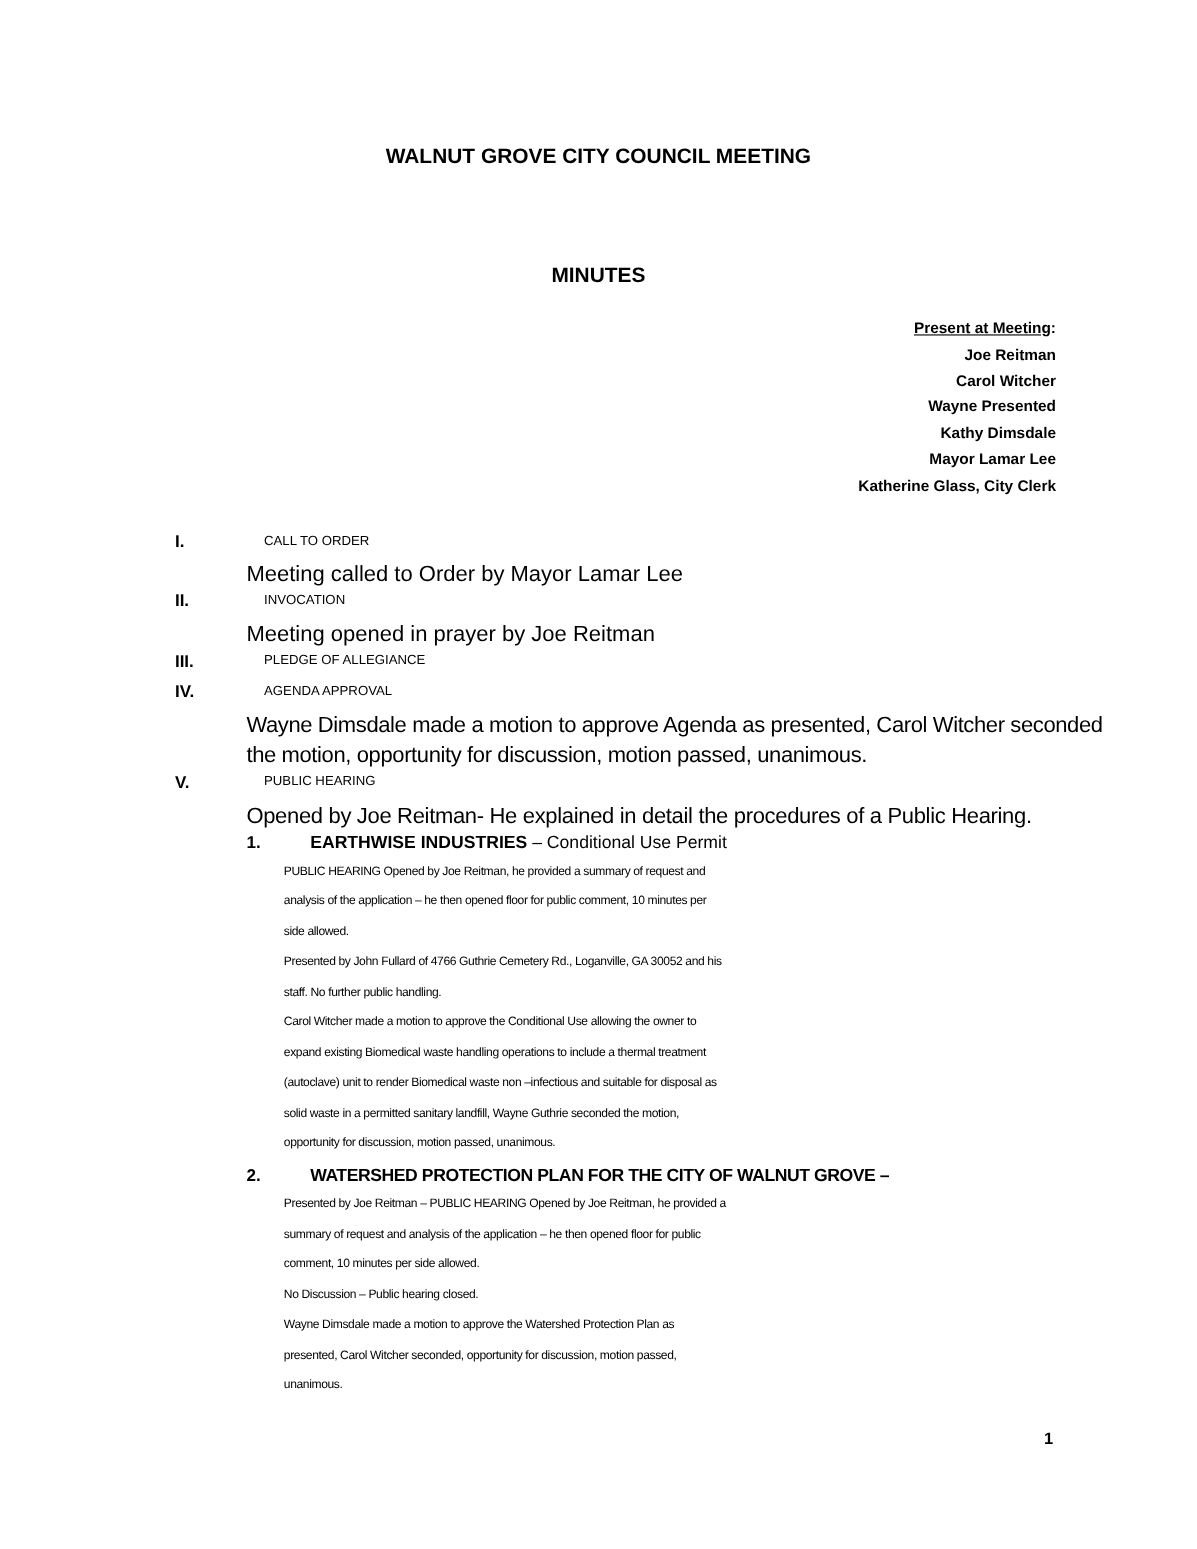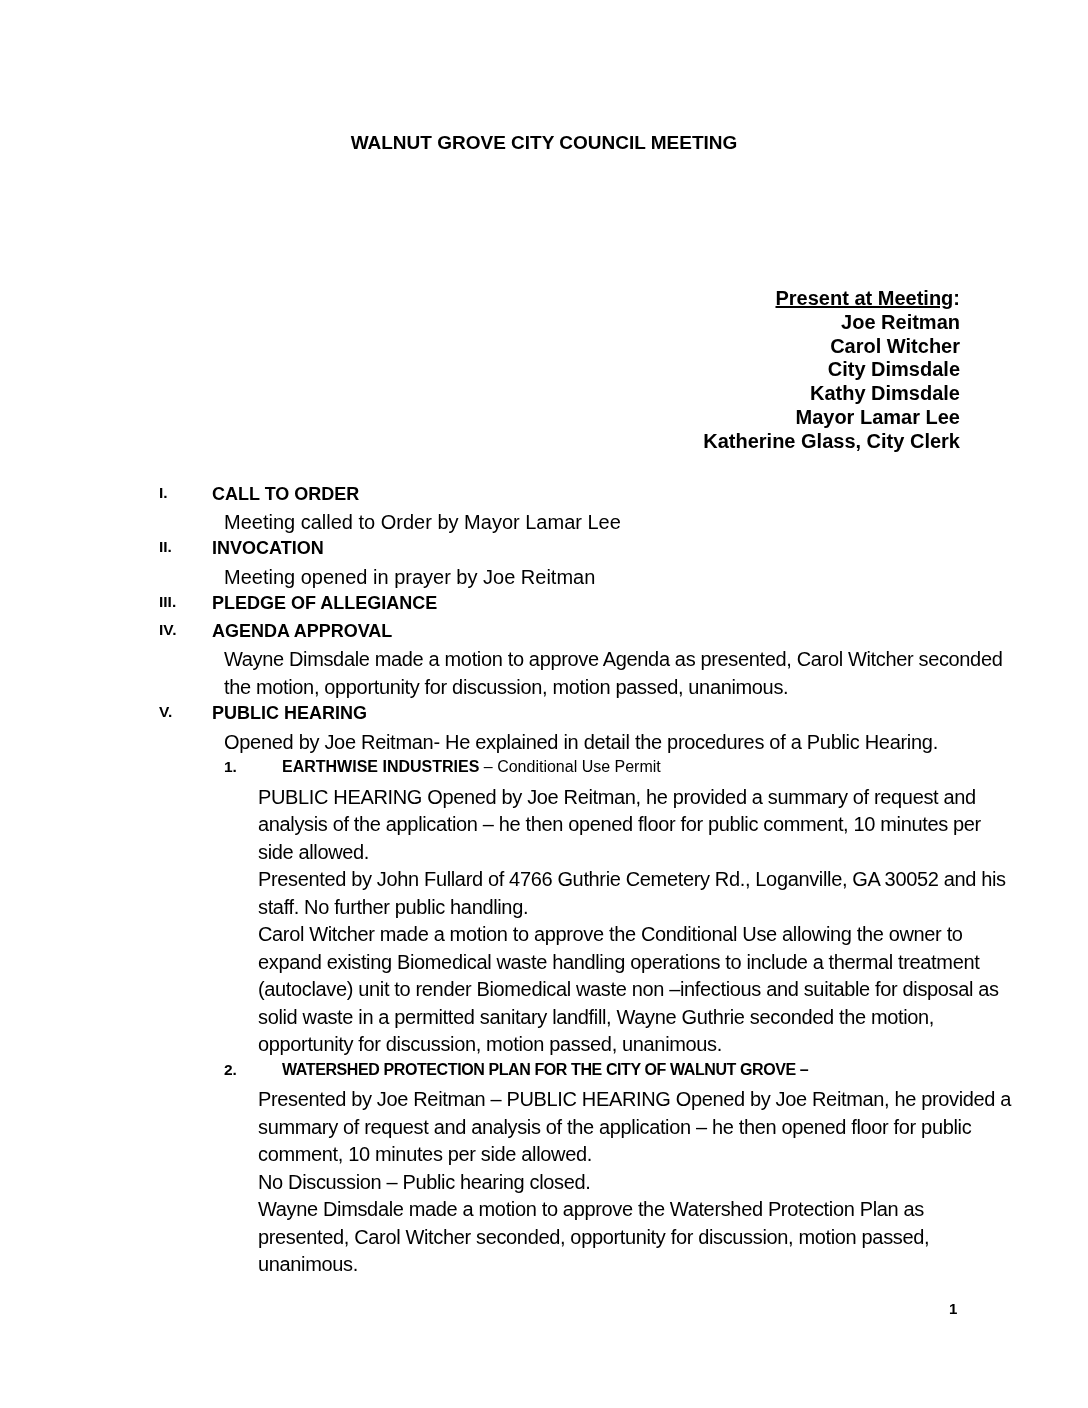--- a/index.html
+++ b/index.html
@@ -34,35 +34,35 @@
     .t1 { top: 132px; }
     .t2 { top: 186px; }
     .t3 { top: 240px; }
 
     .attendees {
       position: absolute;
       right: 128px;
       top: 287px;
       text-align: right;
       font-weight: bold;
-      font-size: 20px;
+      font-size: 14px;
       line-height: 23.8px;
     }
     .attendees .hdr span.u { text-decoration: underline; }
     .roman {
       position: absolute;
       left: 159px;
       font-weight: bold;
       font-size: 15.5px;
     }
     .sec-title {
       position: absolute;
-      left: 212px;
-      font-weight: bold;
-      font-size: 18px;
+      left: 240px;
+      font-weight: normal;
+      font-size: 12px;
     }
     .body-line {
       position: absolute;
       left: 224px;
       font-size: 20px;
       white-space: nowrap;
     }
     .sub-num {
       position: absolute;
       left: 224px;
@@ -73,44 +73,45 @@
       position: absolute;
       left: 258px;
       font-size: 16px;
       white-space: nowrap;
       margin-left: 24px;
     }
     .sub-title b { font-weight: bold; }
     .sub-line {
       position: absolute;
       left: 258px;
-      font-size: 20px;
+      font-size: 11px;
       white-space: nowrap;
       letter-spacing: -0.35px;
     }
     .page-num {
       position: absolute;
       left: 949px;
       top: 1300px;
       font-size: 15px;
       font-weight: bold;
     }
   </style>
 </head>
 <body>
 
 <div class="page">
 
   <div class="title t1">WALNUT GROVE CITY COUNCIL MEETING</div>
+  <div class="title t3">MINUTES</div>
 
   <div class="attendees">
     <div class="hdr"><span class="u">Present at Meeting</span><span>:</span></div>
     <div>Joe Reitman</div>
     <div>Carol Witcher</div>
-    <div>City Dimsdale</div>
+    <div>Wayne Presented</div>
     <div>Kathy Dimsdale</div>
     <div>Mayor Lamar Lee</div>
     <div>Katherine Glass, City Clerk</div>
   </div>
 
   <div>
     <span class="roman" style="top:484px">I.</span>
     <span class="sec-title" style="top:484px">CALL TO ORDER</span>
     <span class="body-line" style="top:511px">Meeting called to Order by Mayor Lamar Lee</span>
   </div>

